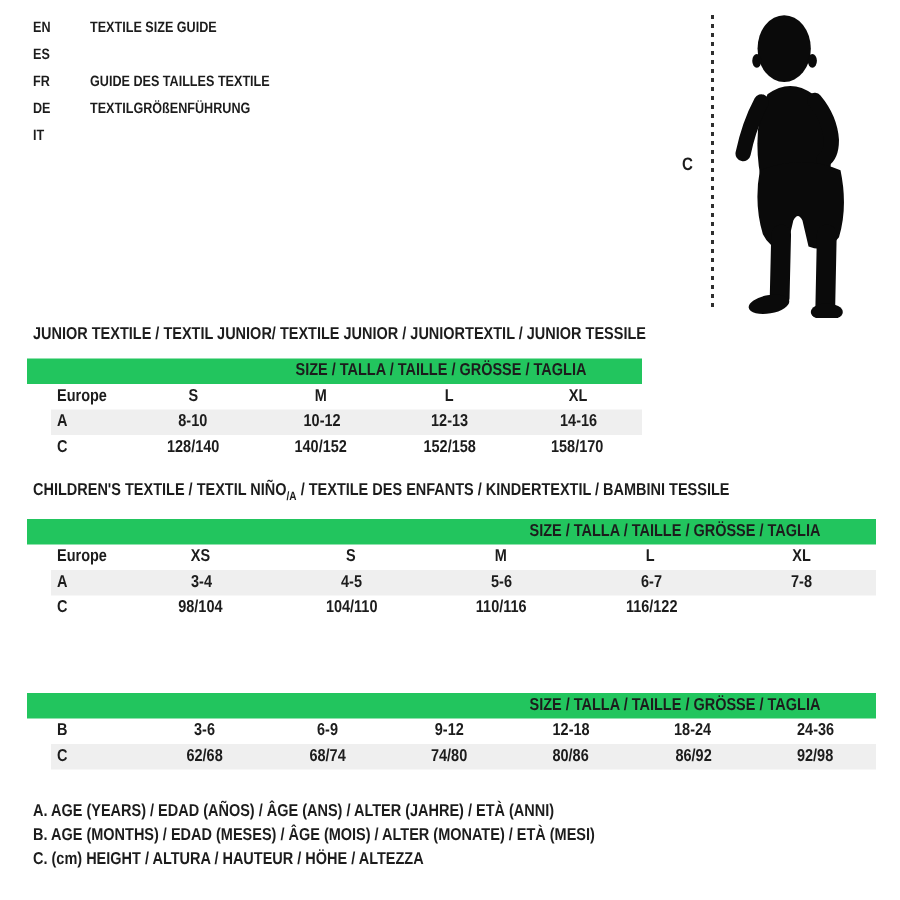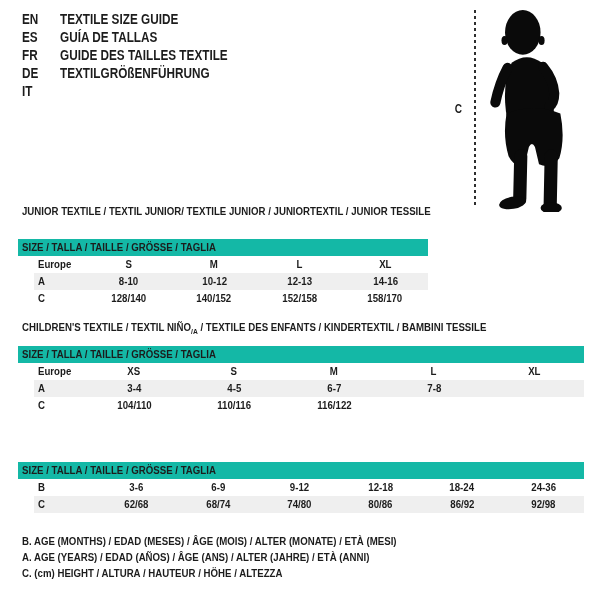--- a/index.html
+++ b/index.html
@@ -11,42 +11,42 @@
     font-family:"Liberation Sans","DejaVu Sans",sans-serif;
     font-weight:700;
     color:#1c1c1c;
     overflow:hidden;
     -webkit-font-smoothing:antialiased;
   }
   .cnd { display:inline-block; transform:scaleX(0.84); transform-origin:50% 50%; white-space:nowrap; }
   .cnd.l { transform-origin:0 50%; }
 
   
-  .langs { position:absolute; left:22px; top:10px; font-size:14px; }
+  .langs { position:absolute; left:22px; top:10px; font-size:10px; }
   .lang-row { display:flex; height:18px; line-height:18px; }
   .lang-code { width:38px; }
   .lang-label { }
 
   
   .dash-line {
     position:absolute; left:474px; top:10px; width:2px; height:198px;
     background:repeating-linear-gradient(to bottom,#2e2e2e 0 3px,transparent 3px 6px);
   }
   .c-label { position:absolute; left:454px; top:102px; font-size:12px; }
   .baby-svg { position:absolute; left:486px; top:4px; }
 
   
   .sec-title { position:absolute; left:22px; font-size:11.5px; line-height:15px; }
   .sec-title sub { font-size:8px; }
 
   
   .size-table { position:absolute; left:18px; }
   .size-bar {
-    background:#14b8a6; height:17px; line-height:17px;
-    padding-left:4px; font-size:11.5px;
+    background:#22c55e; height:17px; line-height:17px;
+    padding-left:4px; font-size:11.5px;text-align:right;
   }
   .trow { display:grid; height:17px; line-height:16px; font-size:11.5px;margin-left:16px; }
   .trow.stripe { background:#efefef; }
   .g5 { grid-template-columns:52px repeat(4,1fr); }
   .g6 { grid-template-columns:50px repeat(5,1fr); }
   .g7 { grid-template-columns:62px repeat(6,1fr); }
   .cell { text-align:center; overflow:visible; }
   .cell.head { text-align:left; padding-left:4px; }
 
   
@@ -56,21 +56,20 @@
 </head>
 <body>
 
 <div class="langs">
   <div class="lang-row">
     <span class="lang-code"><span class="cnd l">EN</span></span>
     <span class="lang-label"><span class="cnd l">TEXTILE SIZE GUIDE</span></span>
   </div>
   <div class="lang-row">
     <span class="lang-code"><span class="cnd l">ES</span></span>
-    <span class="lang-label"><span class="cnd l">GUÍA DE TALLAS</span></span>
   </div>
   <div class="lang-row">
     <span class="lang-code"><span class="cnd l">FR</span></span>
     <span class="lang-label"><span class="cnd l">GUIDE DES TAILLES TEXTILE</span></span>
   </div>
   <div class="lang-row">
     <span class="lang-code"><span class="cnd l">DE</span></span>
     <span class="lang-label"><span class="cnd l">TEXTILGRÖßENFÜHRUNG</span></span>
   </div>
   <div class="lang-row">
@@ -89,21 +88,21 @@
     <path d="M21,63 Q13,78 9,97" fill="none" stroke="#0a0a0a" stroke-width="10" stroke-linecap="round"></path>
     <path d="M56,62 Q66,74 67,88 Q67,98 62,101" fill="none" stroke="#0a0a0a" stroke-width="10" stroke-linecap="round"></path>
     <path d="M20,108 Q16,130 22,150 Q28,162 38,158 L42,141 Q45,135 48,141 L52,158 Q64,163 72,152 Q78,132 73,108 Q48,97 20,108 Z"></path>
     <path d="M34,150 L33,192" fill="none" stroke="#0a0a0a" stroke-width="13" stroke-linecap="round"></path>
     <path d="M64,150 L63,198" fill="none" stroke="#0a0a0a" stroke-width="13" stroke-linecap="round"></path>
     <ellipse cx="26" cy="196" rx="13.5" ry="6" transform="rotate(-10 26 196)"></ellipse>
     <ellipse cx="64" cy="201" rx="10.5" ry="5.5"></ellipse>
   </g>
 </svg>
 
-<div class="sec-title" style="top:204px;">
+<div class="sec-title" style="top:216px;">
   <span class="cnd l">JUNIOR TEXTILE / TEXTIL JUNIOR/ TEXTILE JUNIOR / JUNIORTEXTIL / JUNIOR TESSILE</span>
 </div>
 <div class="size-table" style="top:239px; width:410px;">
   <div class="size-bar"><span class="cnd l">SIZE / TALLA / TAILLE / GRÖSSE / TAGLIA</span></div>
   <div class="trow g5">
     <div class="cell head"><span class="cnd l">Europe</span></div>
     <div class="cell"><span class="cnd">S</span></div>
     <div class="cell"><span class="cnd">M</span></div>
     <div class="cell"><span class="cnd">L</span></div>
     <div class="cell"><span class="cnd">XL</span></div>
@@ -134,25 +133,27 @@
     <div class="cell"><span class="cnd">XS</span></div>
     <div class="cell"><span class="cnd">S</span></div>
     <div class="cell"><span class="cnd">M</span></div>
     <div class="cell"><span class="cnd">L</span></div>
     <div class="cell"><span class="cnd">XL</span></div>
   </div>
   <div class="trow g6 stripe">
     <div class="cell head"><span class="cnd l">A</span></div>
     <div class="cell"><span class="cnd">3-4</span></div>
     <div class="cell"><span class="cnd">4-5</span></div>
+    <div class="cell"><span class="cnd">5-6</span></div>
     <div class="cell"><span class="cnd">6-7</span></div>
     <div class="cell"><span class="cnd">7-8</span></div>
   </div>
   <div class="trow g6">
     <div class="cell head"><span class="cnd l">C</span></div>
+    <div class="cell"><span class="cnd">98/104</span></div>
     <div class="cell"><span class="cnd">104/110</span></div>
     <div class="cell"><span class="cnd">110/116</span></div>
     <div class="cell"><span class="cnd">116/122</span></div>
   </div>
 </div>
 
 <div class="sec-title" style="top:423px;">
 </div>
 <div class="size-table" style="top:462px; width:566px;">
   <div class="size-bar"><span class="cnd l">SIZE / TALLA / TAILLE / GRÖSSE / TAGLIA</span></div>
@@ -170,16 +171,16 @@
     <div class="cell"><span class="cnd">62/68</span></div>
     <div class="cell"><span class="cnd">68/74</span></div>
     <div class="cell"><span class="cnd">74/80</span></div>
     <div class="cell"><span class="cnd">80/86</span></div>
     <div class="cell"><span class="cnd">86/92</span></div>
     <div class="cell"><span class="cnd">92/98</span></div>
   </div>
 </div>
 
 <div class="legend">
+  <div class="legend-line"><span class="cnd l">A. AGE (YEARS) / EDAD (AÑOS) / ÂGE (ANS) / ALTER (JAHRE) / ETÀ (ANNI)</span></div>
   <div class="legend-line"><span class="cnd l">B. AGE (MONTHS) / EDAD (MESES) / ÂGE (MOIS) / ALTER (MONATE) / ETÀ (MESI)</span></div>
-  <div class="legend-line"><span class="cnd l">A. AGE (YEARS) / EDAD (AÑOS) / ÂGE (ANS) / ALTER (JAHRE) / ETÀ (ANNI)</span></div>
   <div class="legend-line"><span class="cnd l">C. (cm) HEIGHT / ALTURA / HAUTEUR / HÖHE / ALTEZZA</span></div>
 </div>
 
 </body></html>

